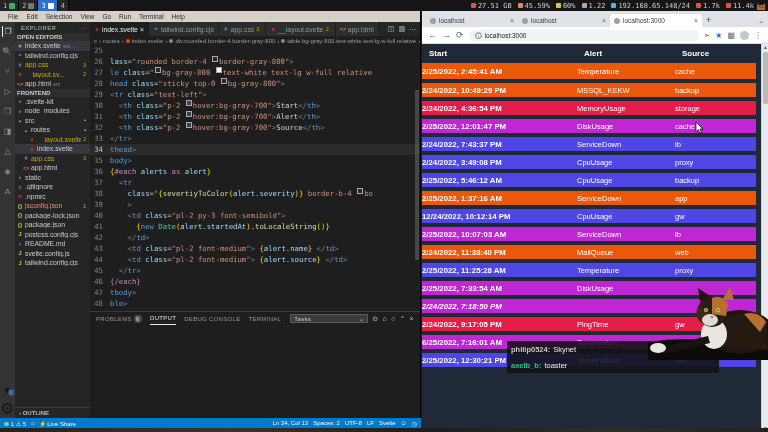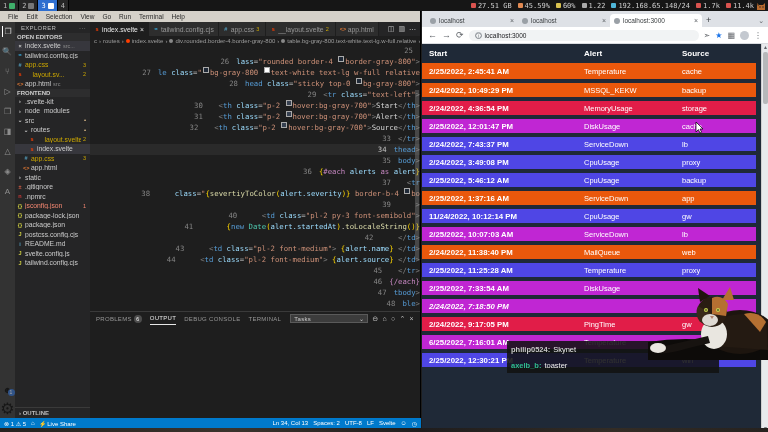--- a/index.html
+++ b/index.html
@@ -60,21 +60,21 @@
             border-right:1px solid #1e1e1e; white-space:nowrap; }
   .ed-tab.active { background:#1e1e1e; color:#e8e8e8; }
   .ed-tab .fic { font-size:5.5px; }
   .tab-actions { margin-left:auto; display:flex; align-items:center; gap:4px; padding:0 4px; color:#ccc; font-size:7px; }
   .breadcrumb { height:9px; background:#1e1e1e; color:#9d9d9d; font-size:6px; display:flex; align-items:center;
                 gap:2px; padding-left:4px; white-space:nowrap; overflow:hidden; }
   .crumb-dot { width:4px; height:4px; border-radius:50%; display:inline-block; flex:none; }
 
   .code { position:relative; height:266px; background:#1e1e1e; font-family:"DejaVu Sans Mono", monospace;
           font-size:7.3px; line-height:11px; overflow:hidden; }
-  .code-line { display:flex; height:11px; white-space:pre;justify-content:flex-end; }
+  .code-line { display:flex; height:11px; white-space:pre; }
   .code-line.current { background:#2a2a2a; }
   .gut { width:20px; flex:none; text-align:right; padding-right:7px; color:#858585; }
   .code-line.current .gut { color:#c6c6c6; }
   .tk-t { color:#d4d4d4; } .tk-a { color:#9cdcfe; } .tk-s { color:#ce9178; }
   .tk-g { color:#569cd6; } .tk-p { color:#808080; } .tk-k { color:#c586c0; }
   .tk-b { color:#ffd700; } .tk-f { color:#dcdcaa; } .tk-c { color:#4ec9b0; }
   .swatch { display:inline-block; width:6px; height:6px; border:1px solid #aaa; margin:0 1px;
             vertical-align:-1px; }
   .ed-scroll { position:absolute; right:1px; top:45px; width:4px; height:170px; background:rgba(150,150,150,.35); }
 
@@ -113,21 +113,21 @@
   .omni-info { color:#5f6368; font-size:6px; border:1px solid #9aa0a6; border-radius:50%; width:7px; height:7px;
                line-height:6px; text-align:center; }
   .tb-right { display:flex; align-items:center; gap:5px; font-size:8px; }
   .star { color:#1a73e8; }
   .avatar { width:9px; height:9px; border-radius:50%; background:#c4c9d0; }
 
   .page { position:absolute; left:0; top:33px; right:0; bottom:0; background:#1f2937; overflow:hidden; }
   table.alerts { width:334px; border-collapse:collapse; table-layout:fixed; color:#fff; }
   table.alerts th { background:#1f2937; color:#fff; text-align:left; font-size:8px; height:19px;
                     padding-left:7px; }
-  table.alerts td { height:18px; font-size:7.5px; padding-left:7px; white-space:nowrap; overflow:hidden; }
+  table.alerts td { height:18px; font-size:7.5px; white-space:nowrap; overflow:hidden; }
   table.alerts td.d { font-weight:bold; font-size:7.8px; }
   table.alerts tr.r { border-bottom:4px solid #1f2937; }
   .col-start { width:155px; } .col-alert { width:98px; } .col-src { width:81px; }
   .pg-scroll { position:absolute; right:0; top:0; width:7px; bottom:0; background:#e8eaed;
                border-left:1px solid #d0d0d0; }
   .pg-thumb { position:absolute; top:8px; left:1px; width:5px; height:52px; background:#b6b8ba; border-radius:2px; }
   .pg-arr { position:absolute; left:0; width:7px; height:7px; color:#5f6368; font-size:5px; text-align:center; line-height:7px; }
 
   
   .chat { position:absolute; left:507px; top:341px; width:212px; font-size:7.5px; }
@@ -561,21 +561,21 @@
               <td class="d">2/25/2022, 5:46:12 AM</td>
               <td>CpuUsage</td>
               <td>backup</td>
             </tr>
             <tr class="r" style="background: rgb(234, 88, 12); margin-left: 12px;">
               <td class="d">2/25/2022, 1:37:16 AM</td>
               <td>ServiceDown</td>
               <td>app</td>
             </tr>
             <tr class="r" style="background: rgb(79, 70, 229);">
-              <td class="d">11/24/2022, 10:12:14 PM</td>
+              <td class="d">12/24/2022, 10:12:14 PM</td>
               <td>CpuUsage</td>
               <td>gw</td>
             </tr>
             <tr class="r" style="background: rgb(192, 38, 211);">
               <td class="d">2/25/2022, 10:07:03 AM</td>
               <td>ServiceDown</td>
               <td>lb</td>
             </tr>
             <tr class="r" style="background: rgb(234, 88, 12);">
               <td class="d">2/24/2022, 11:38:40 PM</td>

